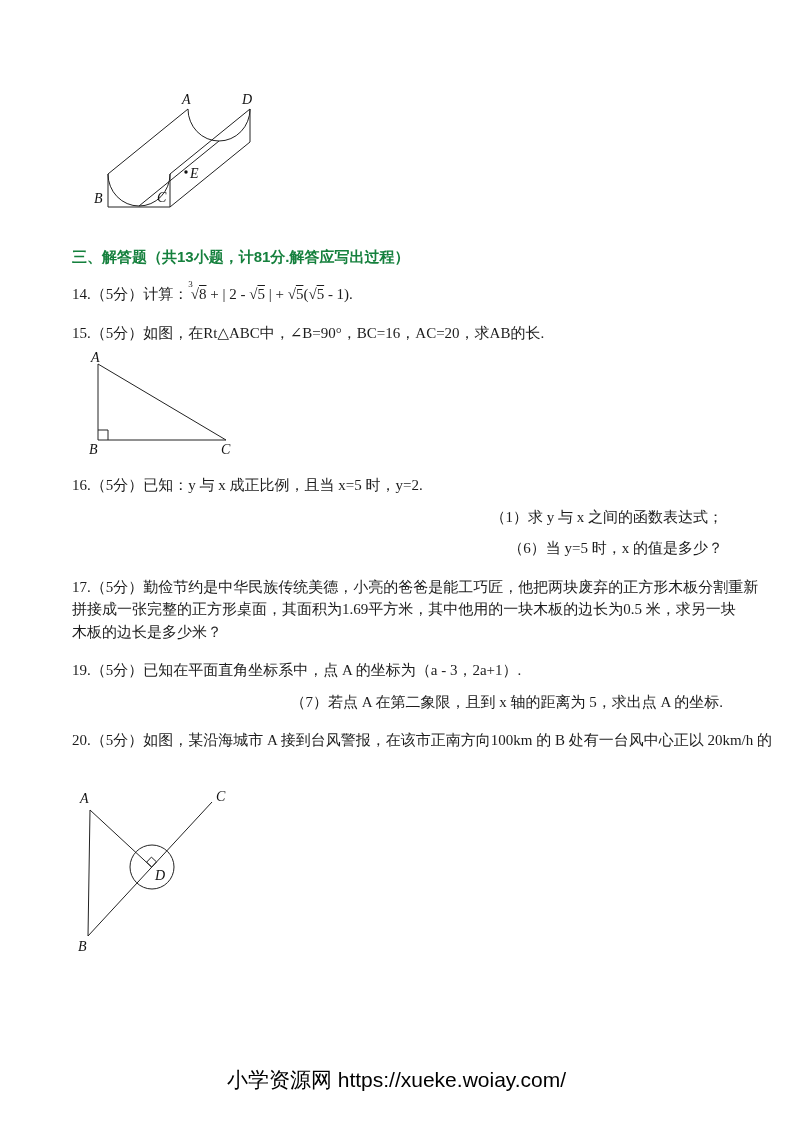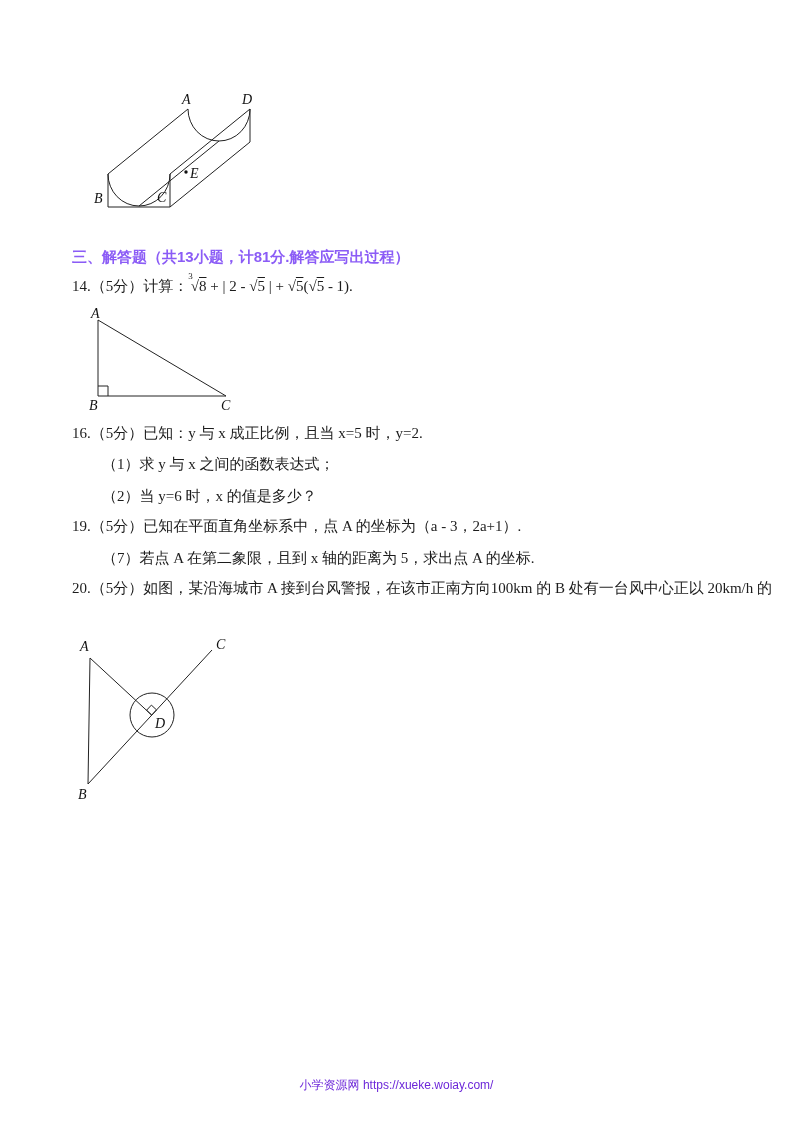--- a/index.html
+++ b/index.html
@@ -24,43 +24,43 @@
     font-family: "Liberation Serif", "DejaVu Serif", serif;
     font-style: italic;
     font-size: 14px;
     fill: #111111;
   }
   .section-header {
     margin-top: 24px;
     font-family: "Liberation Sans", "DejaVu Sans", sans-serif;
     font-weight: 700;
     font-size: 15px;
-    color: #8b5cf6;
+    color: #15803d;
   }
-  .q { margin-top: 8px; line-height: 1.5; }
+  .q { margin-top: 16px; line-height: 1.5; }
   .q-line { white-space: nowrap; }
-  .sub { margin: 9px 0 0 30px; white-space: nowrap; }
+  .sub { margin: 9px 0 0 30px; white-space: nowrap; text-align: right; }
   
   .rt { white-space: nowrap; }
   .rt .idx {
     font-size: 9px;
     position: relative;
     top: -6px;
     margin-right: -2px;
   }
   .rt .sign { }
   .rt .rad { text-decoration: overline; }
   .footer {
     position: absolute;
     left: 0; right: 0;
     bottom: 28px;
     text-align: center;
-    color: #6d28d9;
+    color: #000000;
     font-family: "Liberation Sans", "DejaVu Sans", sans-serif;
-    font-size: 12px;
+    font-size: 21px;
   }
 </style>
 </head>
 <body>
 
 <div class="page">
 
   <svg class="fig fig-trough" width="180" height="132" viewBox="0 0 180 132" xmlns="http://www.w3.org/2000/svg">
     <g fill="none" stroke="#222222" stroke-width="1">
       <path d="M18 82 L18 115 L80 115 L80 82"></path>
@@ -81,37 +81,43 @@
 
   <div class="section-header">三、解答题（共13小题，计81分.解答应写出过程）</div>
 
   <div class="q">
     <div class="q-line">
       <span>14.（5分）计算：</span><span class="rt"><sup class="idx">3</sup><span class="sign">√</span><span class="rad">8</span></span><span> + | 2 - </span><span class="rt"><span class="sign">√</span><span class="rad">5</span></span><span> | + </span><span class="rt"><span class="sign">√</span><span class="rad">5</span></span><span>(</span><span class="rt"><span class="sign">√</span><span class="rad">5</span></span><span> - 1).</span>
     </div>
   </div>
 
   <div class="q">
+    <div class="q-line">15.（5分）如图，在Rt△ABC中，∠B=90°，BC=16，AC=20，求AB的长.</div>
     <svg class="fig fig-triangle" width="170" height="108" viewBox="0 0 170 108" xmlns="http://www.w3.org/2000/svg">
       <g fill="none" stroke="#222222" stroke-width="1">
         <path d="M14 14 L14 90 L142 90 Z"></path>
         <path d="M14 80 L24 80 L24 90"></path>
       </g>
       <text x="7" y="12">A</text>
       <text x="5" y="104">B</text>
       <text x="137" y="104">C</text>
     </svg>
   </div>
 
   <div class="q">
     <div class="q-line">16.（5分）已知：y 与 x 成正比例，且当 x=5 时，y=2.</div>
     <div class="sub">（1）求 y 与 x 之间的函数表达式；</div>
-    <div class="sub">（2）当 y=6 时，x 的值是多少？</div>
+    <div class="sub">（6）当 y=5 时，x 的值是多少？</div>
   </div>
 
+  <div class="q">
+    <div class="q-line">17.（5分）勤俭节约是中华民族传统美德，小亮的爸爸是能工巧匠，他把两块废弃的正方形木板分割重新</div>
+    <div class="q-line">拼接成一张完整的正方形桌面，其面积为1.69平方米，其中他用的一块木板的边长为0.5 米，求另一块</div>
+    <div class="q-line">木板的边长是多少米？</div>
+  </div>
 
   <div class="q">
     <div class="q-line">19.（5分）已知在平面直角坐标系中，点 A 的坐标为（a - 3，2a+1）.</div>
     <div class="sub">（7）若点 A 在第二象限，且到 x 轴的距离为 5，求出点 A 的坐标.</div>
   </div>
 
 
   <div class="q">
     <div class="q-line">20.（5分）如图，某沿海城市 A 接到台风警报，在该市正南方向100km 的 B 处有一台风中心正以 20km/h 的</div>
     <svg class="fig fig-typhoon" width="200" height="172" viewBox="0 0 200 172" xmlns="http://www.w3.org/2000/svg">

